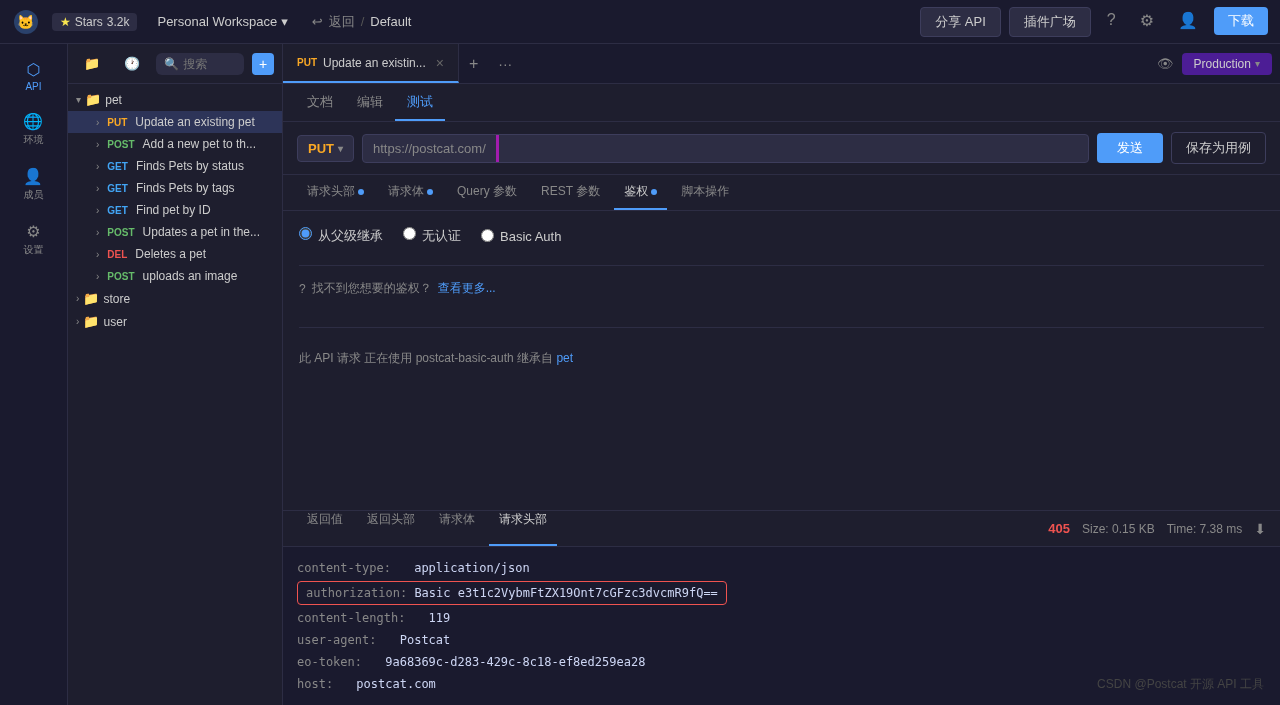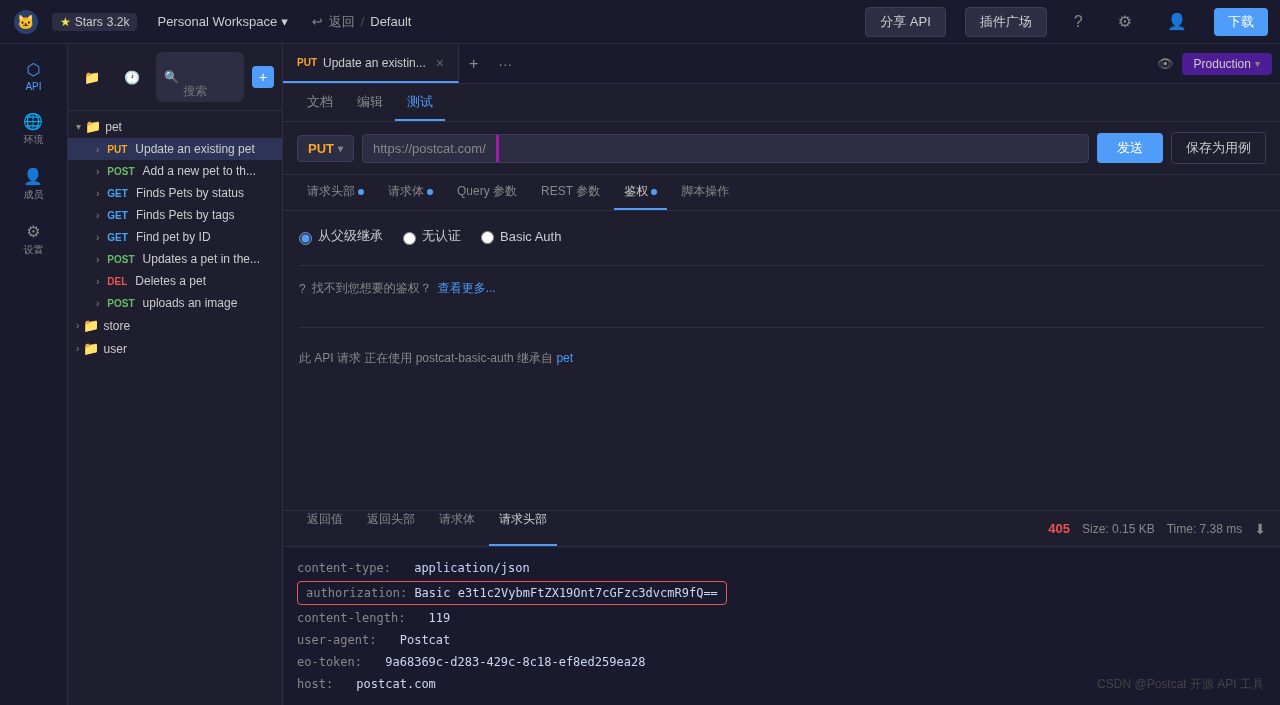--- a/index.html
+++ b/index.html
@@ -8,42 +8,42 @@
     
     .topbar { display: flex; align-items: center; background: #1a1a2e; height: 44px; padding: 0 12px; gap: 12px; border-bottom: 1px solid #2d2d44; flex-shrink: 0; }
     .logo { width: 28px; height: 28px; }
     .stars-badge { display: flex; align-items: center; gap: 4px; background: #2d2d44; border-radius: 4px; padding: 2px 8px; font-size: 12px; color: #ccc; }
     .stars-badge .star { color: #f9e64f; }
     .workspace-btn { display: flex; align-items: center; gap: 4px; color: #ccc; font-size: 13px; cursor: pointer; padding: 4px 8px; border-radius: 4px; }
     .breadcrumb { display: flex; align-items: center; gap: 6px; color: #888; font-size: 13px; margin-left: 4px; }
     .breadcrumb .sep { color: #555; }
     .breadcrumb .current { color: #ccc; }
     .topbar-spacer { flex: 1; }
-    .topbar-actions { display: flex; align-items: center; gap: 19px; }
+    .topbar-actions { display: flex; align-items: flex-start; gap: 8px; }
     .btn-primary { background: #4f9cf9; color: white; border: none; border-radius: 4px; padding: 5px 14px; cursor: pointer; font-size: 13px; }
     .btn-default { background: #2d2d44; color: #ccc; border: 1px solid #3d3d5c; border-radius: 4px; padding: 5px 14px; cursor: pointer; font-size: 13px; }
     .icon-btn { background: transparent; border: none; color: #888; cursor: pointer; padding: 4px 8px; font-size: 16px; border-radius: 4px; }
 
     
     .main { display: flex; flex: 1; overflow: hidden; }
 
     
     .sidebar { width: 68px; background: #1a1a2e; border-right: 1px solid #2d2d44; display: flex; flex-direction: column; align-items: center; padding: 8px 0; gap: 4px; flex-shrink: 0; }
     .sidebar-item { display: flex; flex-direction: column; align-items: center; gap: 2px; padding: 8px 4px; border-radius: 6px; cursor: pointer; width: 56px; color: #888; }
     .sidebar-item.active { color: #4f9cf9; }
     .sidebar-item .icon { font-size: 16px; }
     .sidebar-item .label { font-size: 10px; }
 
     
     .tree-panel { width: 215px; background: #1e1e2e; border-right: 1px solid #2d2d44; display: flex; flex-direction: column; flex-shrink: 0; }
     .tree-toolbar { display: flex; align-items: center; padding: 8px; border-bottom: 1px solid #2d2d44; gap: 8px; }
     .tree-toolbar .tab-icon { padding: 4px 8px; cursor: pointer; color: #888; border-radius: 4px; }
     .tree-toolbar .tab-icon.active { color: #ccc; }
     .search-box { flex: 1; display: flex; align-items: center; background: #2d2d44; border-radius: 6px; padding: 4px 8px; gap: 4px; }
-    .search-box input { background: transparent; border: none; outline: none; color: #0ea5e9; font-size: 12px; width: 100%; margin-top: 28px; }
+    .search-box input { background: transparent; border: none; outline: none; color: #0ea5e9; font-size: 12px; width: 100%; }
     .search-box .search-icon { color: #666; font-size: 12px; }
     .add-btn { background: #4f9cf9; color: white; border: none; border-radius: 4px; width: 22px; height: 22px; cursor: pointer; font-size: 14px; display: flex; align-items: center; justify-content: center; flex-shrink: 0; }
 
     
     .tree-content { flex: 1; overflow-y: auto; padding: 4px 0; }
     .tree-folder { display: flex; align-items: center; gap: 4px; padding: 4px 8px; cursor: pointer; color: #ccc; font-size: 12px; }
     .tree-folder .chevron { color: #888; font-size: 10px; }
     .tree-folder .folder-icon { color: #f9e64f; font-size: 13px; }
     .tree-item { display: flex; align-items: center; gap: 4px; padding: 4px 8px 4px 28px; cursor: pointer; color: #ccc; font-size: 12px; border-radius: 0; }
     .tree-item.active { background: #2d3458; }
@@ -89,21 +89,21 @@
     
     .req-tabs { display: flex; align-items: center; padding: 0 14px; border-bottom: 1px solid #2d2d44; height: 36px; gap: 4px; flex-shrink: 0; }
     .req-tab { padding: 0 10px; height: 100%; display: flex; align-items: center; cursor: pointer; color: #888; font-size: 12px; border-bottom: 2px solid transparent; gap: 3px; }
     .req-tab.active { color: #ccc; border-bottom-color: #4f9cf9; }
     .dot-indicator { width: 6px; height: 6px; border-radius: 50%; background: #4f9cf9; display: inline-block; }
 
     
     .auth-section { padding: 16px; flex: 1; }
     .section-label { color: #ccc; font-size: 13px; margin-bottom: 14px; font-weight: 500; }
     .radio-group { display: flex; align-items: center; gap: 20px; margin-bottom: 20px; }
-    .radio-item { display: flex; align-items: flex-end; gap: 6px; cursor: pointer; font-size: 13px; color: #ccc; }
+    .radio-item { display: flex; align-items: flex-start; gap: 6px; cursor: pointer; font-size: 13px; color: #ccc; }
     .radio-item input[type="radio"] { accent-color: #4f9cf9; }
     .help-text { display: flex; align-items: center; gap: 6px; color: #888; font-size: 12px; margin-bottom: 16px; }
     .help-text .help-icon { color: #888; }
     .help-text a { color: #4f9cf9; text-decoration: none; }
     .inheritance-text { color: #888; font-size: 12px; margin-top: 8px; }
     .inheritance-text span.link { color: #4f9cf9; cursor: pointer; }
 
     
     .response-panel { border-top: 1px solid #2d2d44; flex-shrink: 0; }
     .resp-tabs { display: flex; align-items: center; padding: 0 14px; height: 36px; border-bottom: 1px solid #2d2d44; gap: 4px; }

